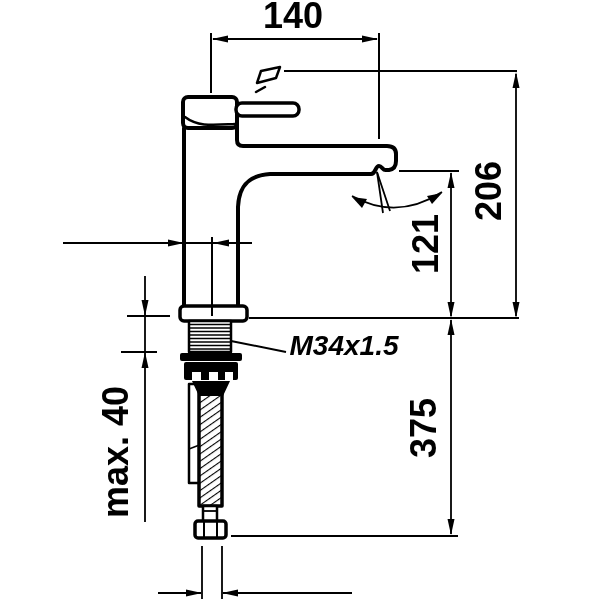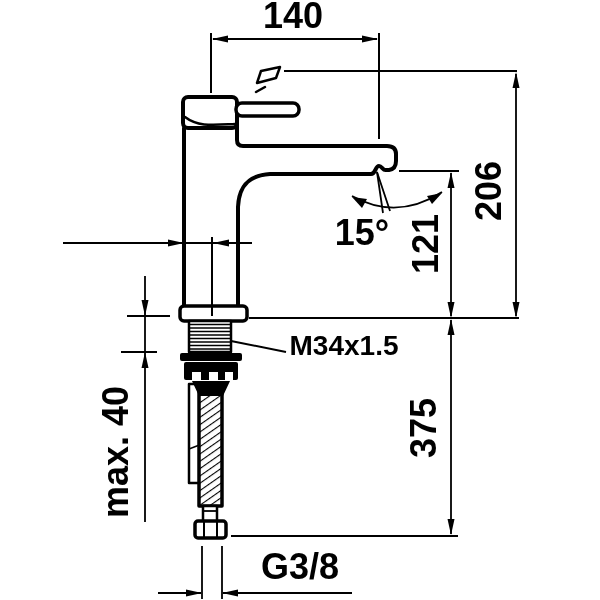--- a/index.html
+++ b/index.html
@@ -11,21 +11,21 @@
   .s-med2{stroke:var(--line,#000);stroke-width:3.5;fill:none;stroke-linecap:round;stroke-linejoin:round;}
   .s-thin{stroke:var(--line,#000);stroke-width:1.8;fill:none;}
   .s-ext{stroke:var(--line,#000);stroke-width:2;fill:none;}
   .s-ref{stroke:var(--line,#000);stroke-width:2.2;fill:none;}
   .s-hair{stroke:var(--line,#000);stroke-width:1.5;fill:none;}
   .f{fill:var(--line,#000);stroke:none;}
   .w{fill:#fff;}
   .dim-label{position:absolute;color:var(--line,#000);font-weight:bold;font-size:36px;
              white-space:nowrap;transform:translate(-50%,-50%);line-height:1;letter-spacing:0;}
   .dim-label.v{transform:translate(-50%,-50%) rotate(-90deg);}
-  .dim-label.small{font-size:28px;}
+  .dim-label.small{font-size:28px;font-style:italic;}
 </style>
 </head>
 <body>
 
 <div id="canvas">
 
   <svg width="600" height="600" viewBox="0 0 600 600">
     <defs>
       <pattern id="hatch" patternUnits="userSpaceOnUse" width="6" height="6" patternTransform="rotate(55)">
         <rect width="6" height="6" fill="#ffffff"></rect>
@@ -148,19 +148,17 @@
       <polygon class="f" points="352,197 367,199 362,208"></polygon>
       <polygon class="f" points="442,193 432,204 427,196"></polygon>
     </g>
 
     <line class="s-ext" x1="231" y1="341" x2="286" y2="352"></line>
   </svg>
 
   <div class="dim-label" style="left:293px;top:16px;">140</div>
   <div class="dim-label v" style="left:489px;top:191px;">206</div>
   <div class="dim-label v" style="left:426px;top:244px;">121</div>
-  <div class="dim-label" style="left:362px;top:233px;">15°</div>
   <div class="dim-label small" style="left:344px;top:346px;">M34x1.5</div>
   <div class="dim-label v" style="left:116px;top:452px;">max. 40</div>
   <div class="dim-label v" style="left:424px;top:428px;">375</div>
-  <div class="dim-label" style="left:300px;top:567px;">G3/8</div>
 
 </div>
 
 </body></html>

